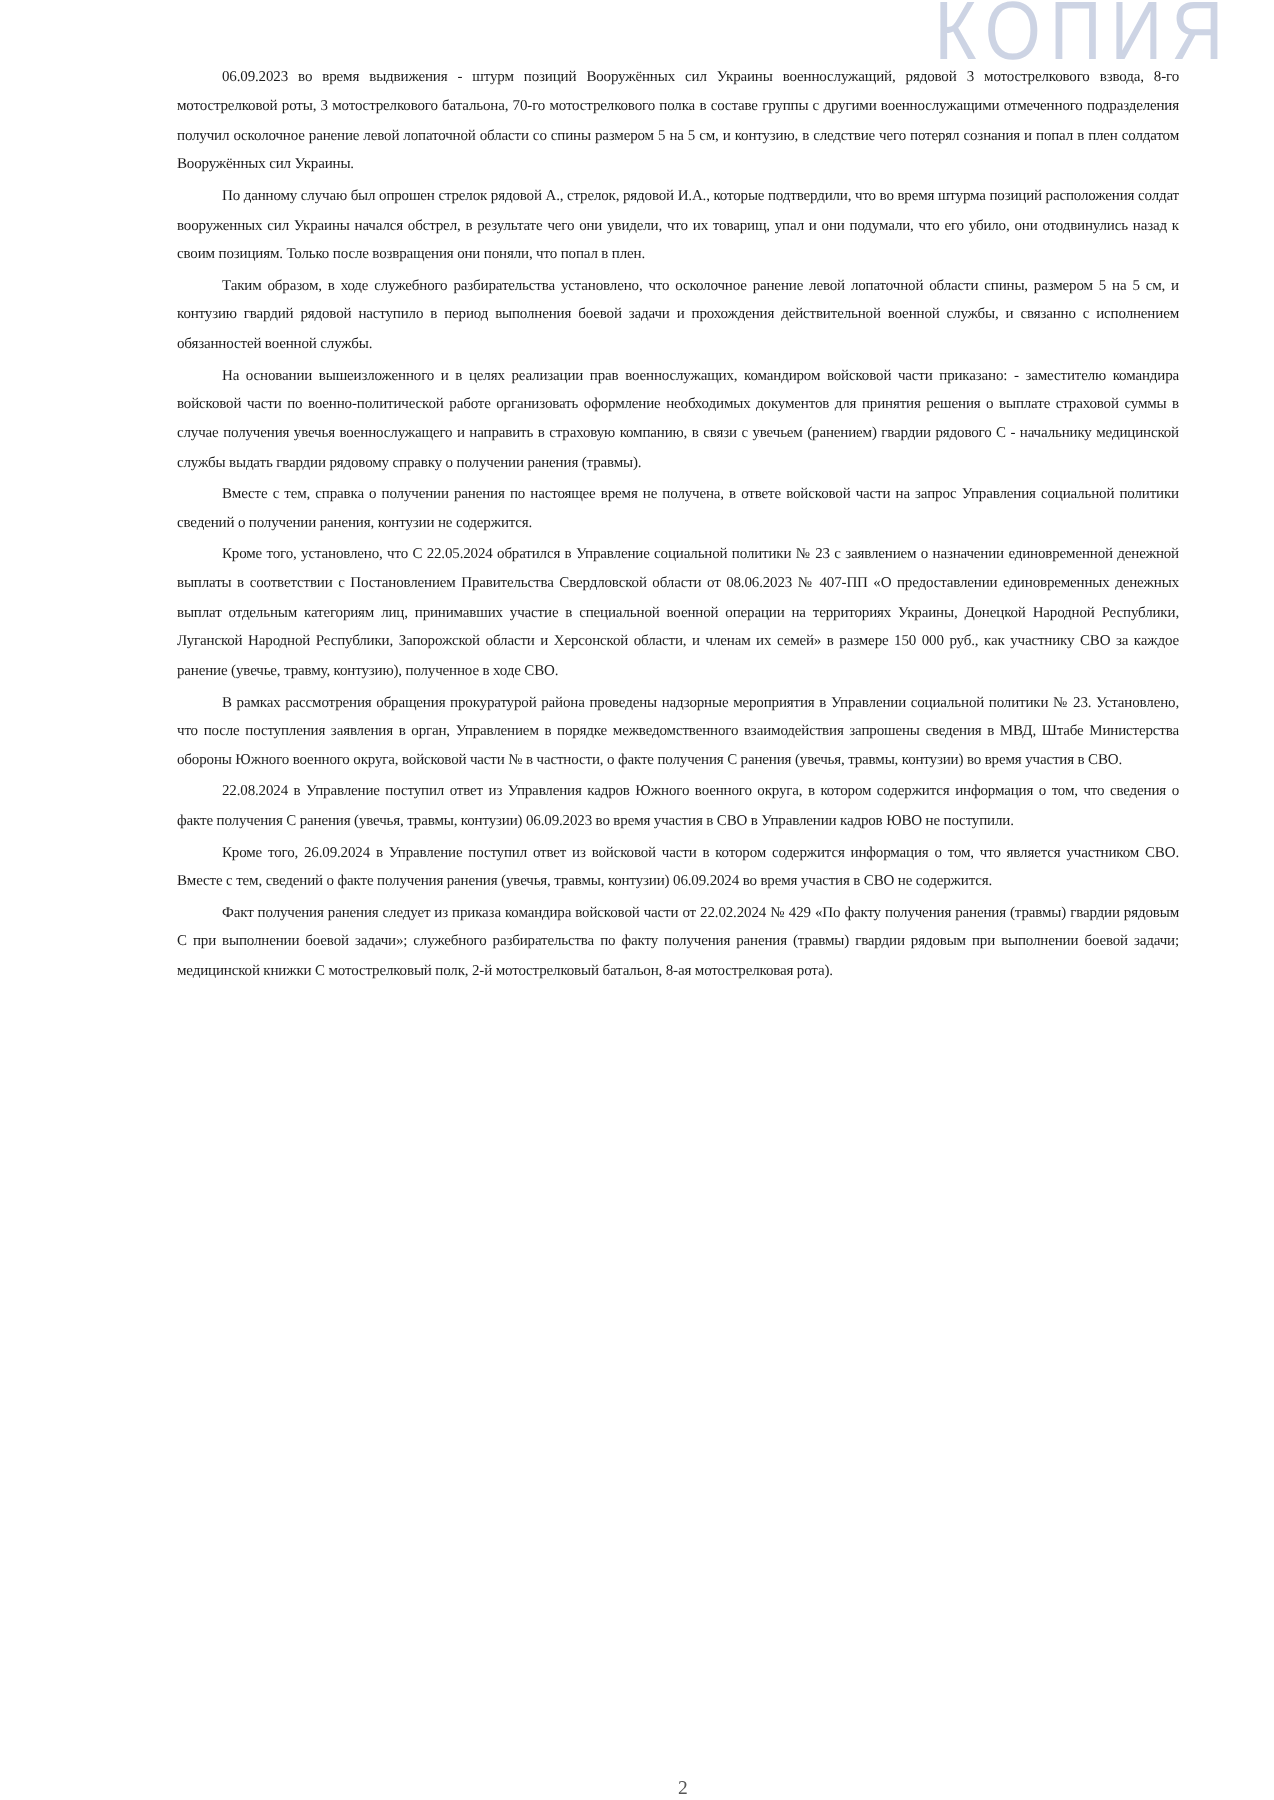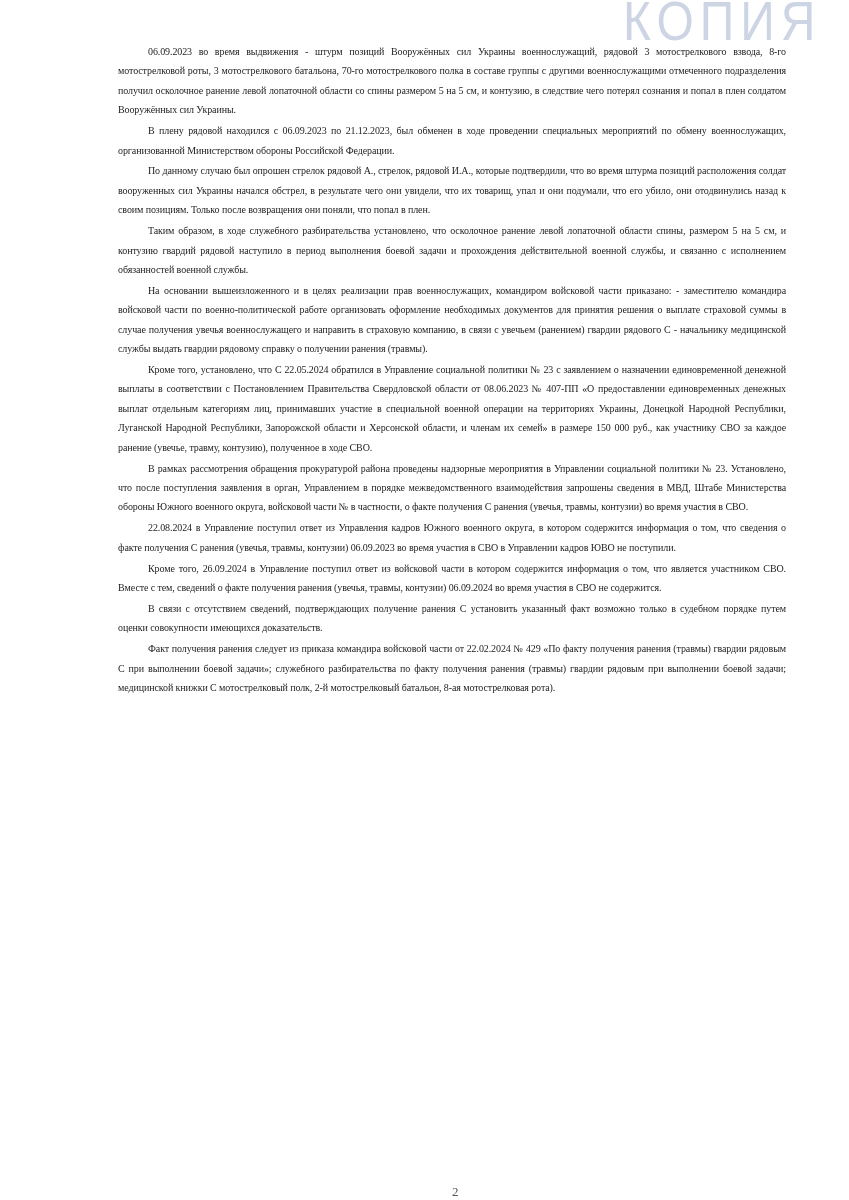--- a/index.html
+++ b/index.html
@@ -13,25 +13,24 @@
        text-indent: 30px; letter-spacing: -0.1px; }
   .pagenum { position: absolute; left: 452px; top: 1184px; font-size: 13px; color: #555; }
 </style>
 </head>
 <body>
 
 <div class="stamp">КОПИЯ</div>
 
 <div class="page">
   <p class="p">06.09.2023 во время выдвижения - штурм позиций Вооружённых сил Украины военнослужащий, рядовой 3 мотострелкового взвода, 8-го мотострелковой роты, 3 мотострелкового батальона, 70-го мотострелкового полка                        в составе группы с другими военнослужащими отмеченного подразделения получил осколочное ранение левой лопаточной области со спины размером 5 на 5 см, и контузию, в следствие чего потерял сознания и попал в плен солдатом Вооружённых сил Украины.</p>
-  <p class="p">В плену рядовой                    находился с 06.09.2023 по 21.12.2023, был обменен в ходе проведении специальных мероприятий по обмену военнослужащих, организованной Министерством обороны Российской Федерации.</p>
   <p class="p">По данному случаю был опрошен стрелок рядовой                    А., стрелок, рядовой               И.А., которые подтвердили, что во время штурма позиций расположения солдат вооруженных сил Украины начался обстрел, в результате чего они увидели, что их товарищ,                 упал и они подумали, что его убило, они отодвинулись назад к своим позициям. Только после возвращения они поняли, что                 попал в плен.</p>
   <p class="p">Таким образом, в ходе служебного разбирательства установлено, что осколочное ранение левой лопаточной области спины, размером 5 на 5 см, и контузию гвардий рядовой                                          наступило в период выполнения боевой задачи и прохождения действительной военной службы, и связанно с исполнением обязанностей военной службы.</p>
   <p class="p">На основании вышеизложенного и в целях реализации прав военнослужащих, командиром войсковой части            приказано: - заместителю командира войсковой части            по военно-политической работе организовать оформление необходимых документов для принятия решения о выплате страховой суммы в случае получения увечья военнослужащего и направить в страховую компанию, в связи с увечьем (ранением) гвардии рядового С                                        - начальнику медицинской службы выдать гвардии рядовому                                        справку о получении ранения (травмы).</p>
+  <p class="p">Вместе с тем, справка о получении ранения                          по настоящее время не получена, в ответе войсковой части          на запрос Управления социальной политики сведений о получении                    ранения, контузии не содержится.</p>
   <p class="p">Кроме того, установлено, что С                   22.05.2024 обратился в Управление социальной политики № 23 с заявлением о назначении единовременной денежной выплаты в соответствии с Постановлением Правительства Свердловской области от 08.06.2023 № 407-ПП «О предоставлении единовременных денежных выплат отдельным категориям лиц, принимавших участие в специальной военной операции на территориях Украины, Донецкой Народной Республики, Луганской Народной Республики, Запорожской области и Херсонской области, и членам их семей» в размере 150 000 руб., как участнику СВО за каждое ранение (увечье, травму, контузию), полученное в ходе СВО.</p>
   <p class="p">В рамках рассмотрения обращения                          прокуратурой района проведены надзорные мероприятия в Управлении социальной политики № 23. Установлено, что после поступления заявления                          в орган, Управлением в порядке межведомственного взаимодействия запрошены сведения в МВД, Штабе Министерства обороны Южного военного округа, войсковой части №            в частности, о факте получения С                          ранения (увечья, травмы, контузии) во время участия в СВО.</p>
   <p class="p">22.08.2024 в Управление поступил ответ из Управления кадров Южного военного округа, в котором содержится информация о том, что сведения о факте получения С                 ранения (увечья, травмы, контузии) 06.09.2023 во время участия в СВО в Управлении кадров ЮВО не поступили.</p>
   <p class="p">Кроме того, 26.09.2024 в Управление поступил ответ из войсковой части            в котором содержится информация о том, что                    является участником СВО. Вместе с тем, сведений о факте получения                          ранения (увечья, травмы, контузии) 06.09.2024 во время участия в СВО не содержится.</p>
-  <p class="p">В связи с отсутствием сведений, подтверждающих получение ранения С                    установить указанный факт возможно только в судебном порядке путем оценки совокупности имеющихся доказательств.</p>
   <p class="p">Факт получения ранения                          следует из приказа командира войсковой части            от 22.02.2024 № 429 «По факту получения ранения (травмы) гвардии рядовым С                                                  при выполнении боевой задачи»; служебного разбирательства по факту получения ранения (травмы) гвардии рядовым                                                                при выполнении боевой задачи; медицинской книжки С                              мотострелковый полк, 2-й мотострелковый батальон, 8-ая мотострелковая рота).</p>
 </div>
 
 <div class="pagenum">2</div>
 
 </body></html>

